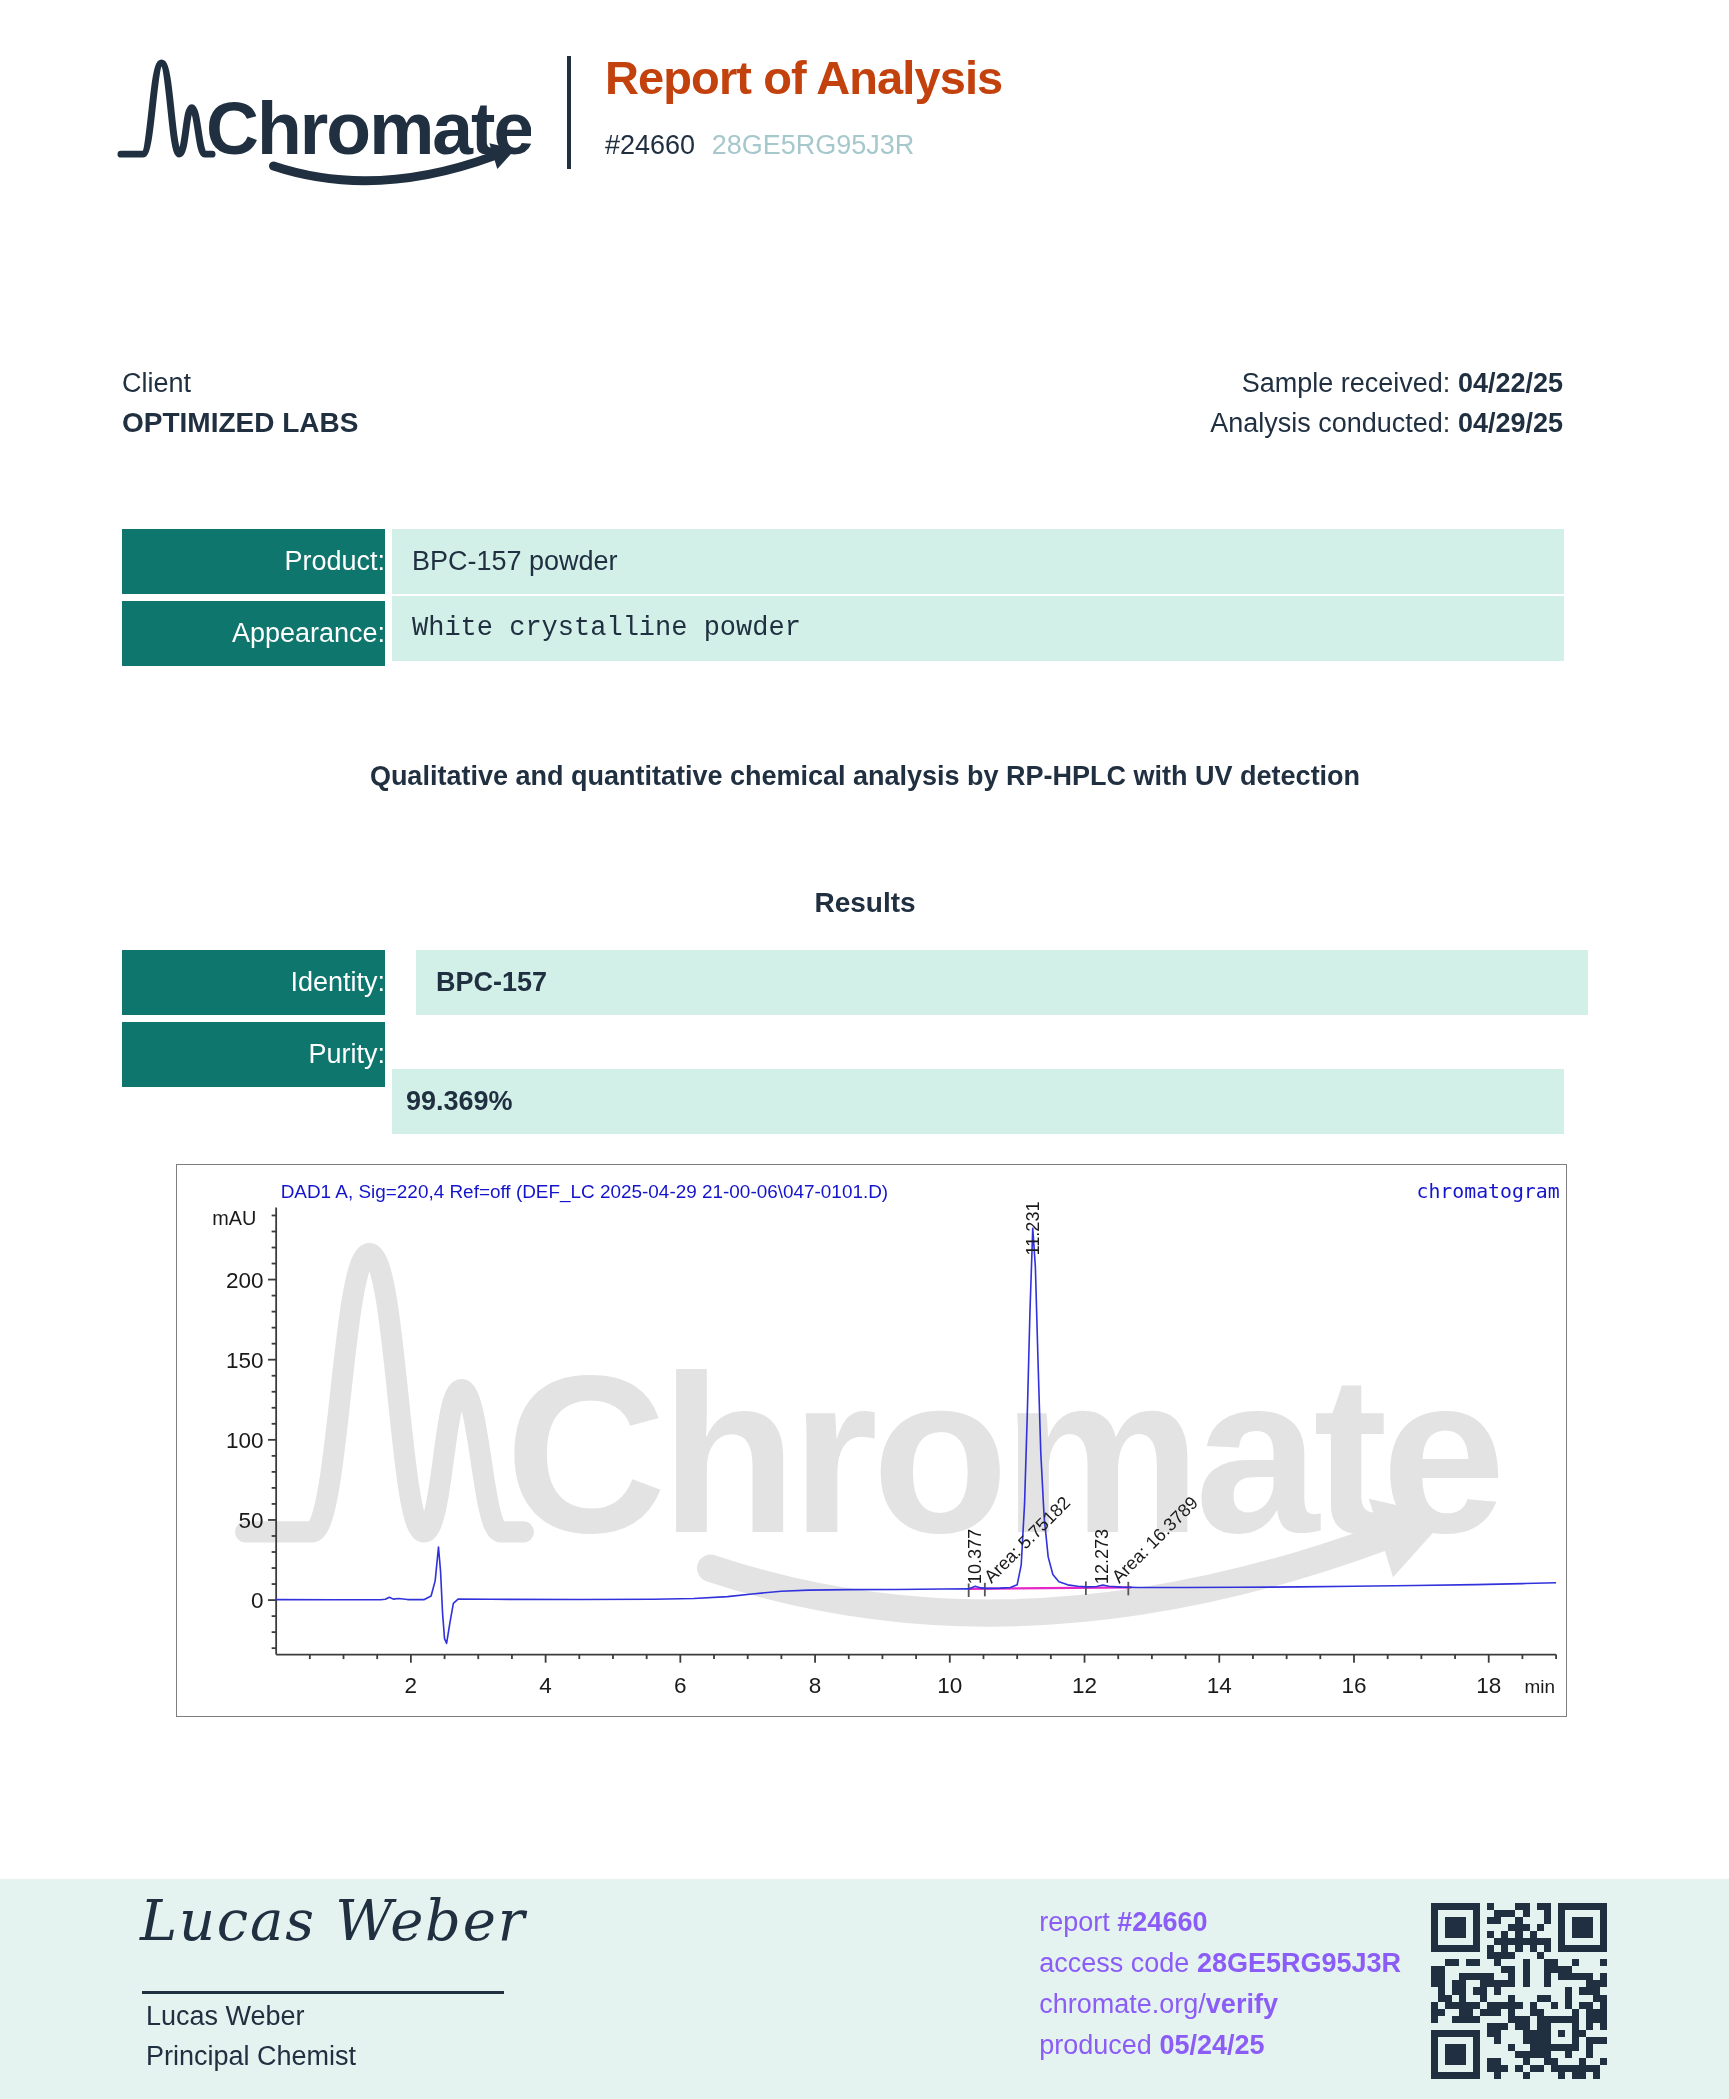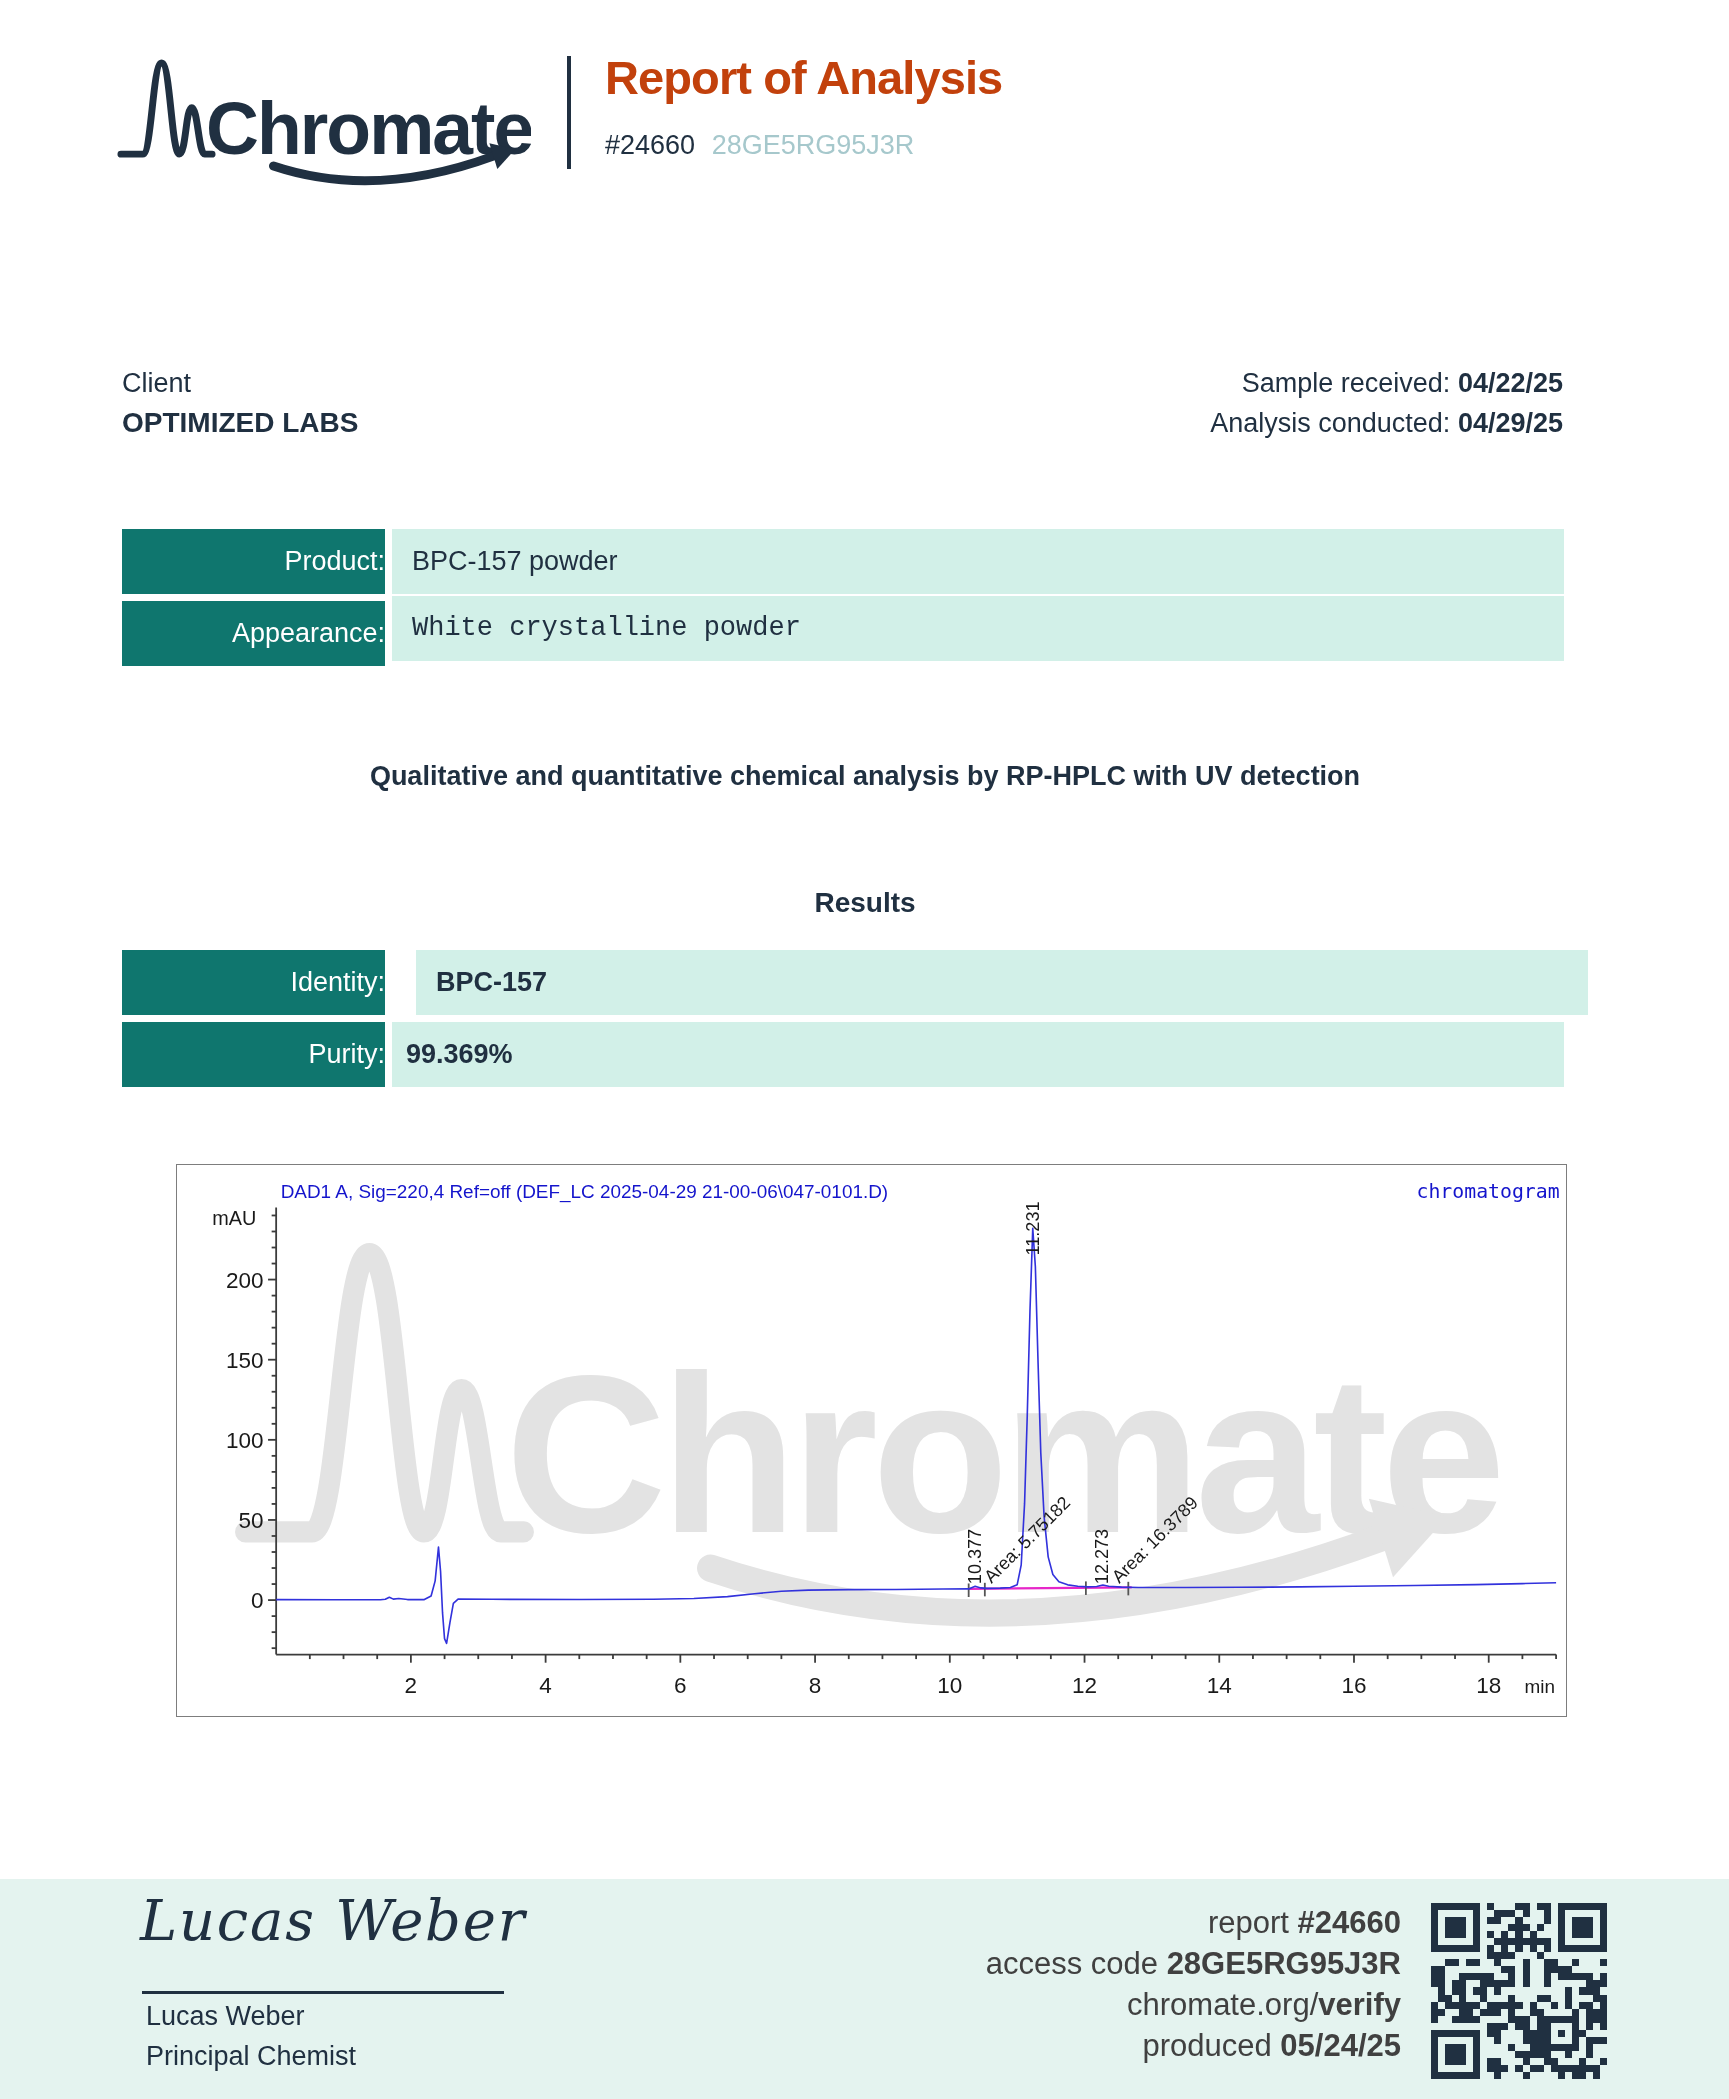--- a/index.html
+++ b/index.html
@@ -35,21 +35,21 @@
       box-sizing:border-box;background:#ffffff;}
   #chromatogram-svg{width:100%;height:100%;display:block;}
 
   
   #footer{left:0;top:1879px;width:1730px;height:220px;background:#e4f3ef;}
   #signature{left:140px;top:9px;font-family:"DejaVu Serif",serif;font-style:italic;
       font-size:56px;color:#203041;letter-spacing:1.8px;}
   #signature-line{left:142px;top:112px;width:362px;height:2.7px;background:#203041;}
   #signer-name{left:146px;top:122px;font-size:27px;}
   #signer-title{left:146px;top:162px;font-size:27px;}
-  #verify-block{right:329px;top:22.5px;text-align:right;font-size:31px;line-height:41px;color:#404040;}
+  #verify-block{right:329px;top:22.5px;font-size:27px;line-height:41px;color:#8b5cf6;}
   #verify-block b{font-weight:bold;}
   #qr-svg{left:1431px;top:24px;width:176px;height:176px;}
 </style>
 </head>
 <body>
 
 <div id="page">
 
   <svg id="header-logo" class="abs" viewBox="0 0 420 150" style="left:115px;top:43px;width:416px;height:149px;">
       <path d="M6 112 H28 C37 112 38 20 47 20 C56 20 57 112 65 112 C71.5 112 71.5 65 77.5 65 C83.5 65 84.5 112 90.5 112 H98" fill="none" stroke="#203041" stroke-width="7" stroke-linecap="round" stroke-linejoin="round"></path>
@@ -83,21 +83,21 @@
   <div class="info-value" style="top:529px;">BPC-157 powder</div>
   <div class="info-label" style="top:601px;">Appearance:</div>
   <div class="info-value" style="top:596px;font-family:Liberation Mono, monospace;">White crystalline powder</div>
 
   <div id="method-statement" class="abs">Qualitative and quantitative chemical analysis by RP-HPLC with UV detection</div>
   <div id="results-heading" class="abs">Results</div>
 
   <div class="info-label" style="top:950px;">Identity:</div>
   <div class="info-value bold-val" style="top:950px;margin-left:24px;">BPC-157</div>
   <div class="info-label" style="top:1022px;">Purity:</div>
-  <div class="info-value bold-val" style="top:1022px;padding-left:14px;">99.369%</div>
+  <div class="info-value bold-val" style="top:1069px;padding-left:14px;">99.369%</div>
 
   <div id="chromatogram-panel" class="abs">
     <svg id="chromatogram-svg" viewBox="0 0 1541 610" preserveAspectRatio="none">
         <g transform="translate(56,31) scale(3.35)">
           <path d="M6 112 H28 C37 112 38 20 47 20 C56 20 57 112 65 112 C71.5 112 71.5 65 77.5 65 C83.5 65 84.5 112 90.5 112 H98" fill="none" stroke="#e3e3e3" stroke-width="7" stroke-linecap="round" stroke-linejoin="round"></path>
           <text x="92" y="112" font-size="74" font-weight="bold" font-family="&quot;Liberation Sans&quot;, sans-serif" letter-spacing="-2" fill="#e3e3e3">Chromate</text>
           <path d="M160 124 Q262 158 382 114" fill="none" stroke="#e3e3e3" stroke-width="9" stroke-linecap="round"></path>
           <polygon points="404,107 378,101 386,127" fill="#e3e3e3"></polygon>
         </g>
         <line x1="110" y1="47" x2="110" y2="542" stroke="#3c3c3c" stroke-width="2"></line>

